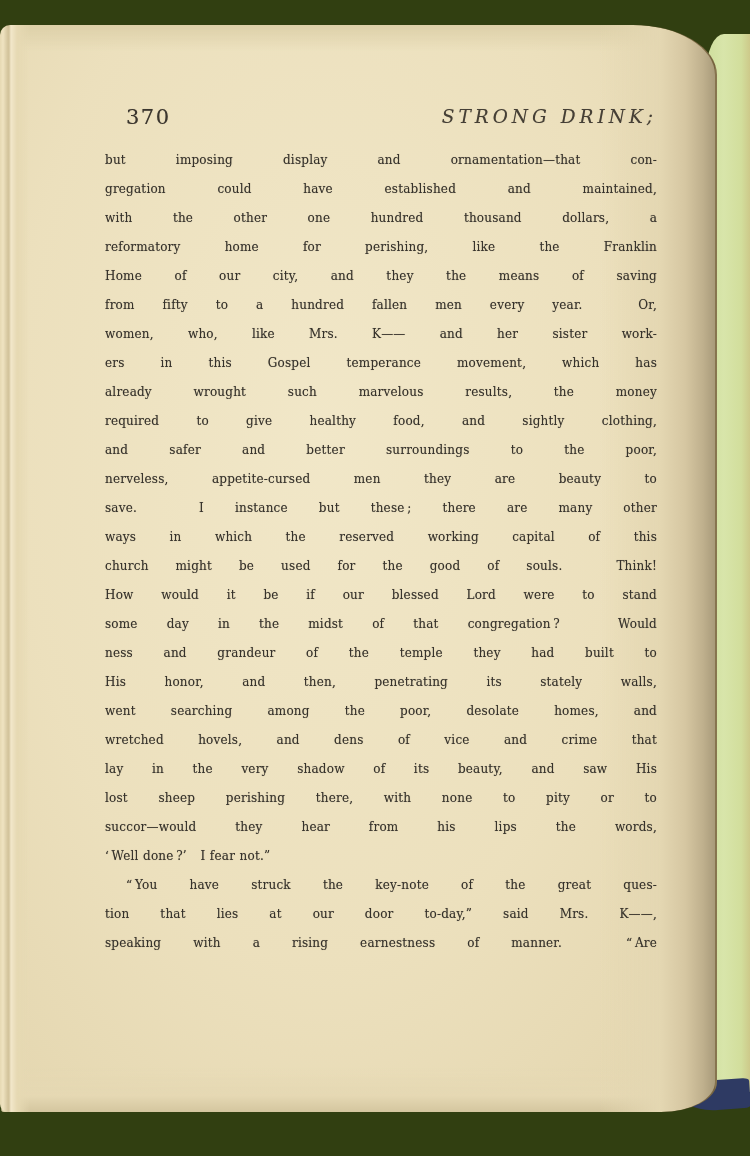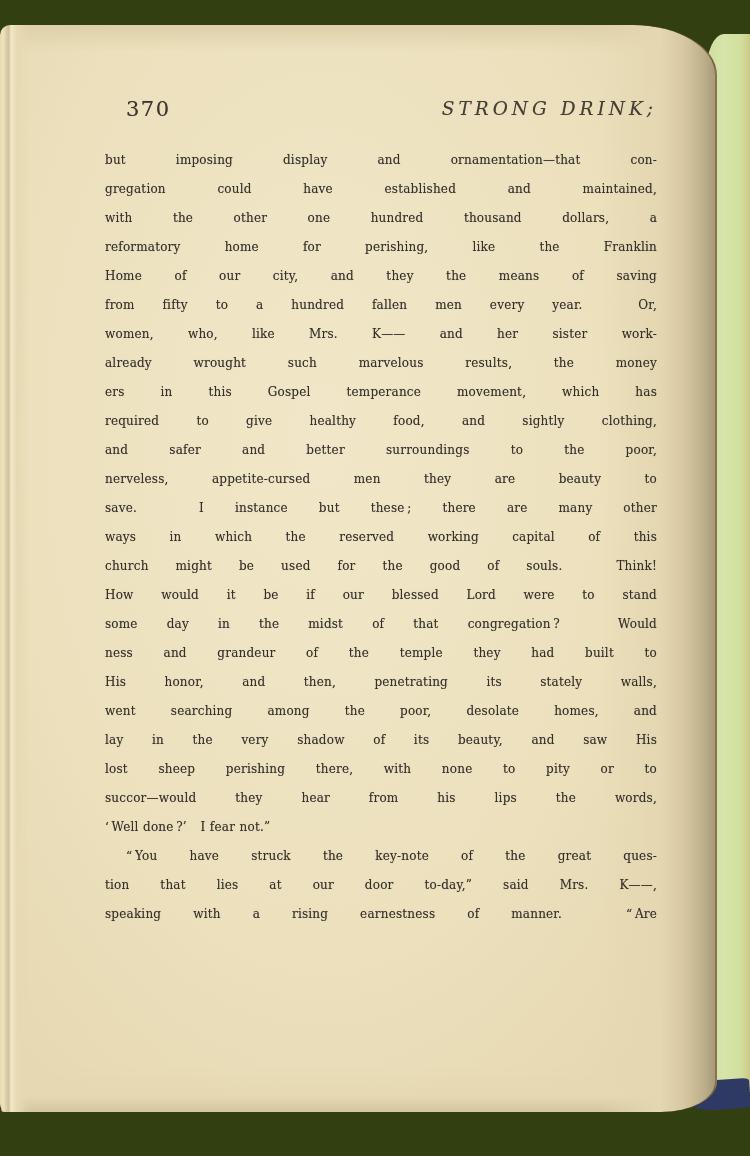--- a/index.html
+++ b/index.html
@@ -40,21 +40,21 @@
                       #f2e7ca 11px, #e6d9b3 17px, rgba(236,224,189,0) 30px),
       linear-gradient(270deg, #a89a7a 0px, #bfb08d 12px, #d6c7a2 30px,
                       #e4d7b2 55px, rgba(236,224,189,0) 115px),
       linear-gradient(180deg, #ddd0a9 0px, rgba(221,208,169,0) 26px),
       linear-gradient(0deg, #d4c69f 0px, #e5d8b3 16px, rgba(229,216,179,0) 44px),
       radial-gradient(ellipse at 45% 38%, #f1e7c8 0%, #ece0bd 55%, #e2d4ac 100%);
   }
 
   
   .page-header {
-    position:absolute; left:105px; top:72px; width:552px; height:26px;
+    position:absolute; left:105px; top:80px; width:552px; height:26px;
     color:#3b362e;
   }
   .page-number {
     position:absolute; left:21px; top:0;
     font-size:21px; letter-spacing:1.5px;
     text-shadow:0 0 0.7px rgba(59,54,46,0.45);
   }
   .running-title {
     position:absolute; left:0; right:0; top:1px; text-align:right;
     font-style:italic; font-size:18.5px; letter-spacing:4px;
@@ -92,33 +92,34 @@
 
     <div class="text-block">
       <div class="paragraph closed">
           <div class="line">but imposing display and ornamentation—that con-</div>
           <div class="line">gregation could have established and maintained,</div>
           <div class="line">with the other one hundred thousand dollars, a</div>
           <div class="line">reformatory home for perishing, like the Franklin</div>
           <div class="line">Home of our city, and they the means of saving</div>
           <div class="line">from fifty to a hundred fallen men every year.&nbsp; Or,</div>
           <div class="line">women, who, like Mrs. K—— and her sister work-</div>
+          <div class="line">ers in this Gospel temperance movement, which has</div>
           <div class="line">already wrought such marvelous results, the money</div>
-          <div class="line">ers in this Gospel temperance movement, which has</div>
           <div class="line">required to give healthy food, and sightly clothing,</div>
           <div class="line">and safer and better surroundings to the poor,</div>
           <div class="line">nerveless, appetite-cursed men they are beauty to</div>
           <div class="line">save.&nbsp; I instance but these ; there are many other</div>
           <div class="line">ways in which the reserved working capital of this</div>
           <div class="line">church might be used for the good of souls.&nbsp; Think!</div>
           <div class="line">How would it be if our blessed Lord were to stand</div>
           <div class="line">some day in the midst of that congregation ?&nbsp; Would</div>
           <div class="line">ness and grandeur of the temple they had built to</div>
           <div class="line">His honor, and then, penetrating its stately walls,</div>
           <div class="line">went searching among the poor, desolate homes, and</div>
+          <div class="line">wretched hovels, and dens of vice and crime that</div>
           <div class="line">lay in the very shadow of its beauty, and saw His</div>
           <div class="line">lost sheep perishing there, with none to pity or to</div>
           <div class="line">succor—would they hear from his lips the words,</div>
           <div class="line">‘ Well done ?’&nbsp;&nbsp; I fear not.”</div>
         </div>
       <div class="paragraph indent-first">
           <div class="line">“ You have struck the key-note of the great ques-</div>
           <div class="line">tion that lies at our door to-day,” said Mrs. K——,</div>
           <div class="line">speaking with a rising earnestness of manner.&nbsp; “ Are</div>
         </div>

